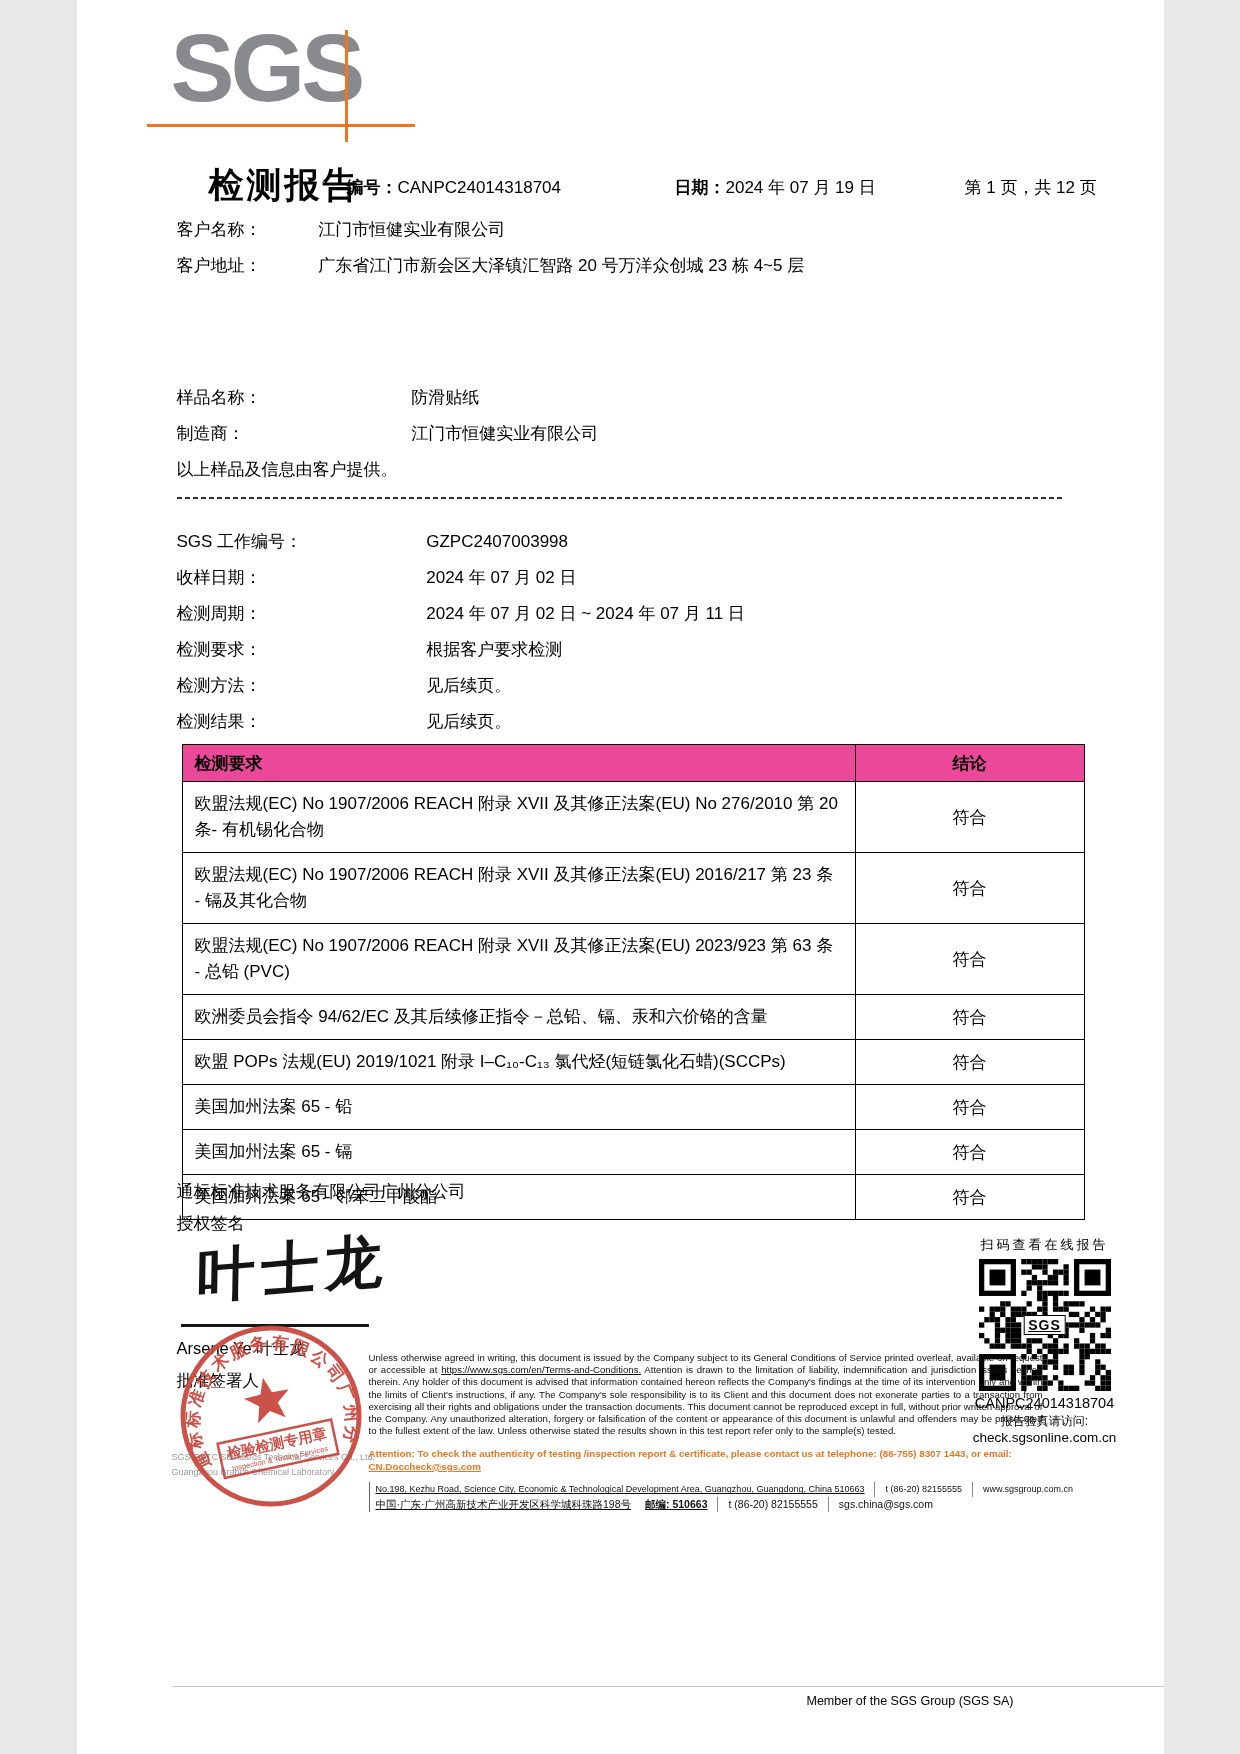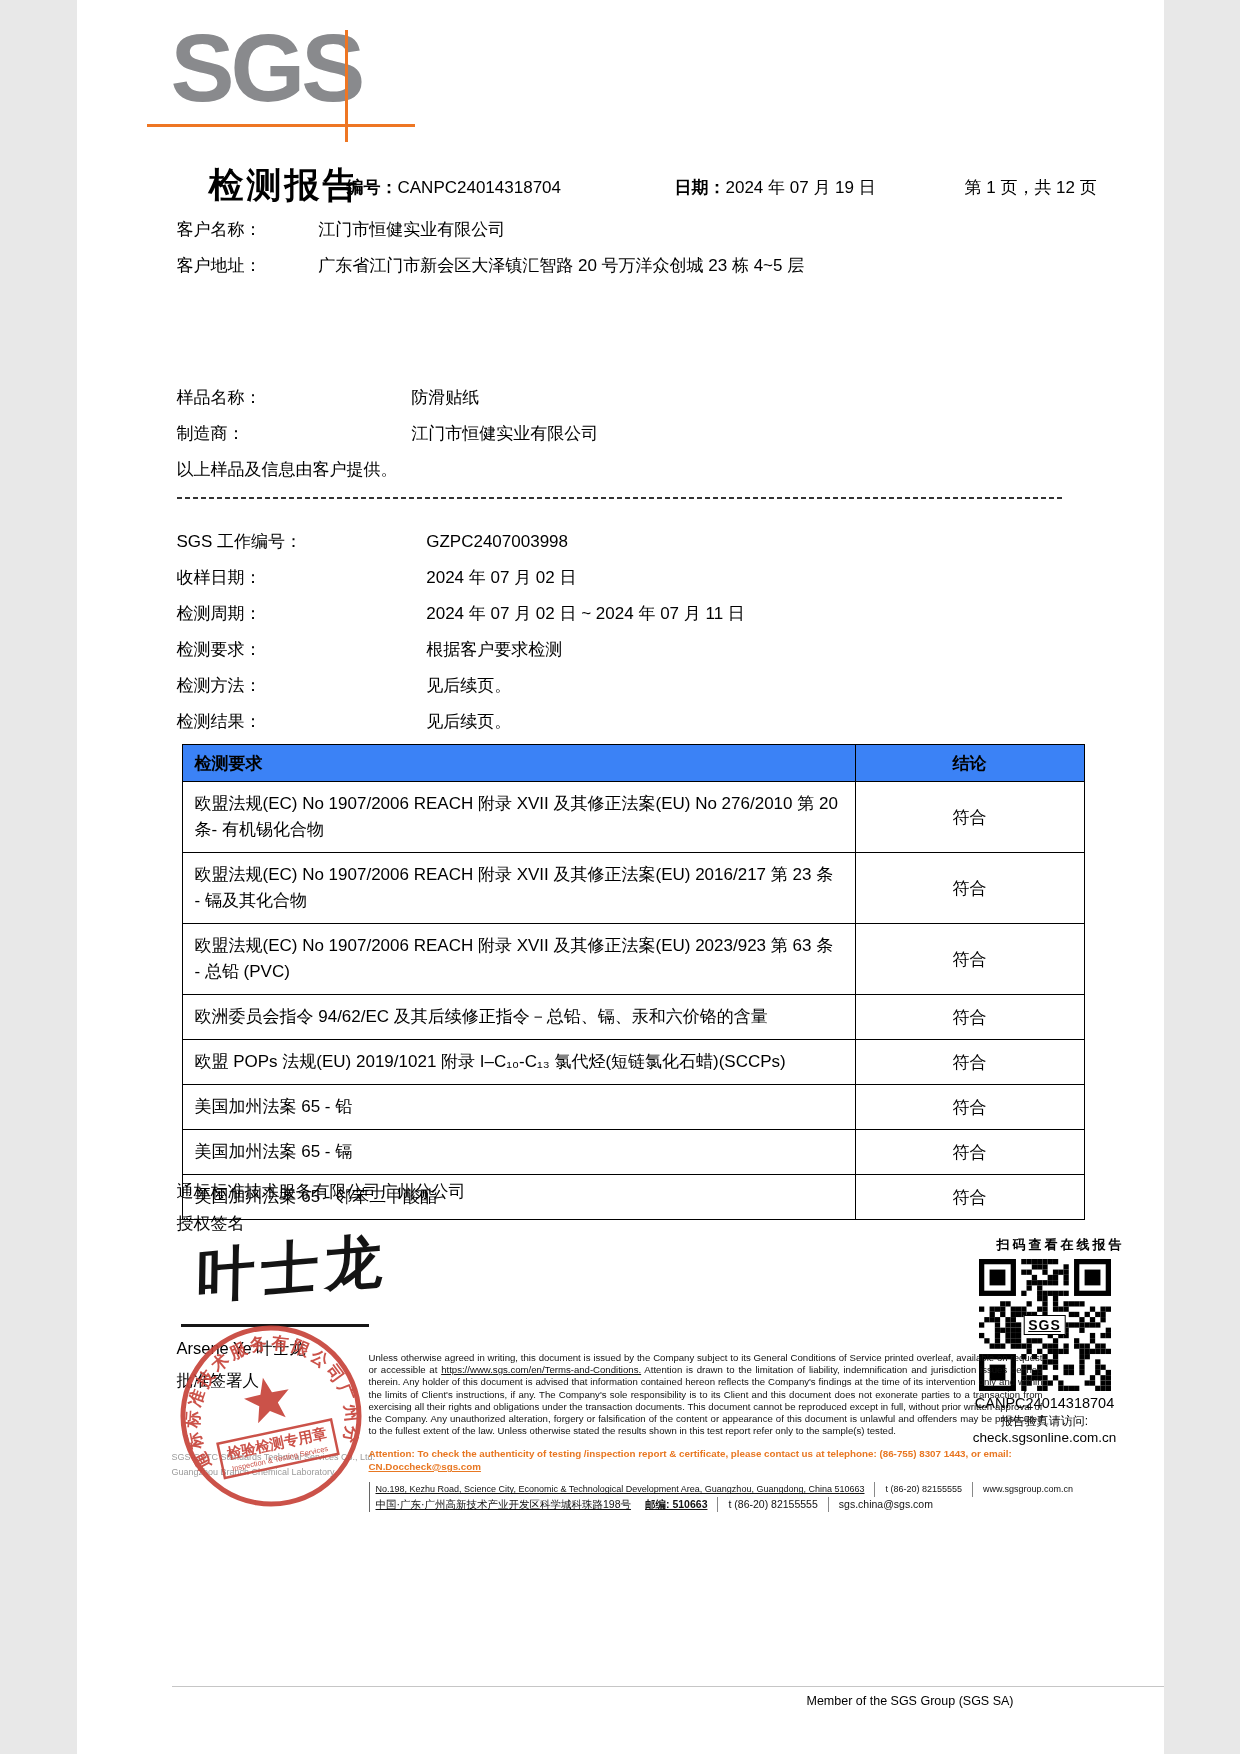--- a/index.html
+++ b/index.html
@@ -25,39 +25,39 @@
   .kv.samp .lab{width:230px;}
   .kv.job .lab{width:245px;}
   .note{left:100px;top:458px;font-size:17px;}
   .dashes{left:100px;top:497px;width:887px;height:2px;
           background:repeating-linear-gradient(90deg,#333 0 5px,transparent 5px 8px);}
 
   
   table.results{position:absolute;left:105px;top:744px;width:903px;border-collapse:collapse;
                 font-size:17px;table-layout:fixed;}
   table.results th,table.results td{border:1.6px solid #000;}
-  table.results th{background:#3b82f6;padding:5px 12px;height:26px;font-weight:bold;}
+  table.results th{background:#ec4899;padding:5px 12px;height:26px;font-weight:bold;}
   th.h-req{text-align:left;width:76%;}
   th.h-con{text-align:center;width:24%;}
   td.req{padding:9px 12px;line-height:26px;text-align:left;}
   td.con{text-align:center;}
 
   
   .sig-company{left:100px;top:1180px;font-size:17px;}
   .sig-label{left:100px;top:1212px;font-size:17px;}
   .signature{left:120px;top:1230px;font-size:58px;font-weight:900;color:#141414;
              transform:rotate(-5deg) skewX(-6deg);letter-spacing:6px;
              font-family:"DejaVu Sans","Liberation Sans",sans-serif;}
   .sig-underline{left:104px;top:1324px;width:188px;height:3px;background:#161616;}
   .signer{left:100px;top:1338px;font-size:16.5px;}
   .signer-title{left:100px;top:1370px;font-size:16.5px;}
 
   
   .qr-block{left:888px;top:1236px;width:160px;text-align:center;}
-  .qr-hint{font-size:13px;font-weight:700;letter-spacing:3px;white-space:nowrap;text-align:right;}
+  .qr-hint{font-size:13px;font-weight:400;letter-spacing:3px;white-space:nowrap;}
   .qr-wrap{position:relative;width:132px;height:132px;margin:5px auto 0;}
   .qr-wrap svg{position:absolute;left:0;top:0;}
   .qr-center{position:absolute;left:50%;top:50%;transform:translate(-50%,-50%);
              background:#fff;border:1.5px solid #000;font-size:14px;font-weight:bold;
              padding:1px 4px;letter-spacing:1px;text-decoration:underline;}
   .qr-code-text{font-size:14.5px;margin-top:4px;}
   .qr-verify{font-size:12px;margin-top:2px;}
   .qr-url{font-size:13.5px;}
 
   

